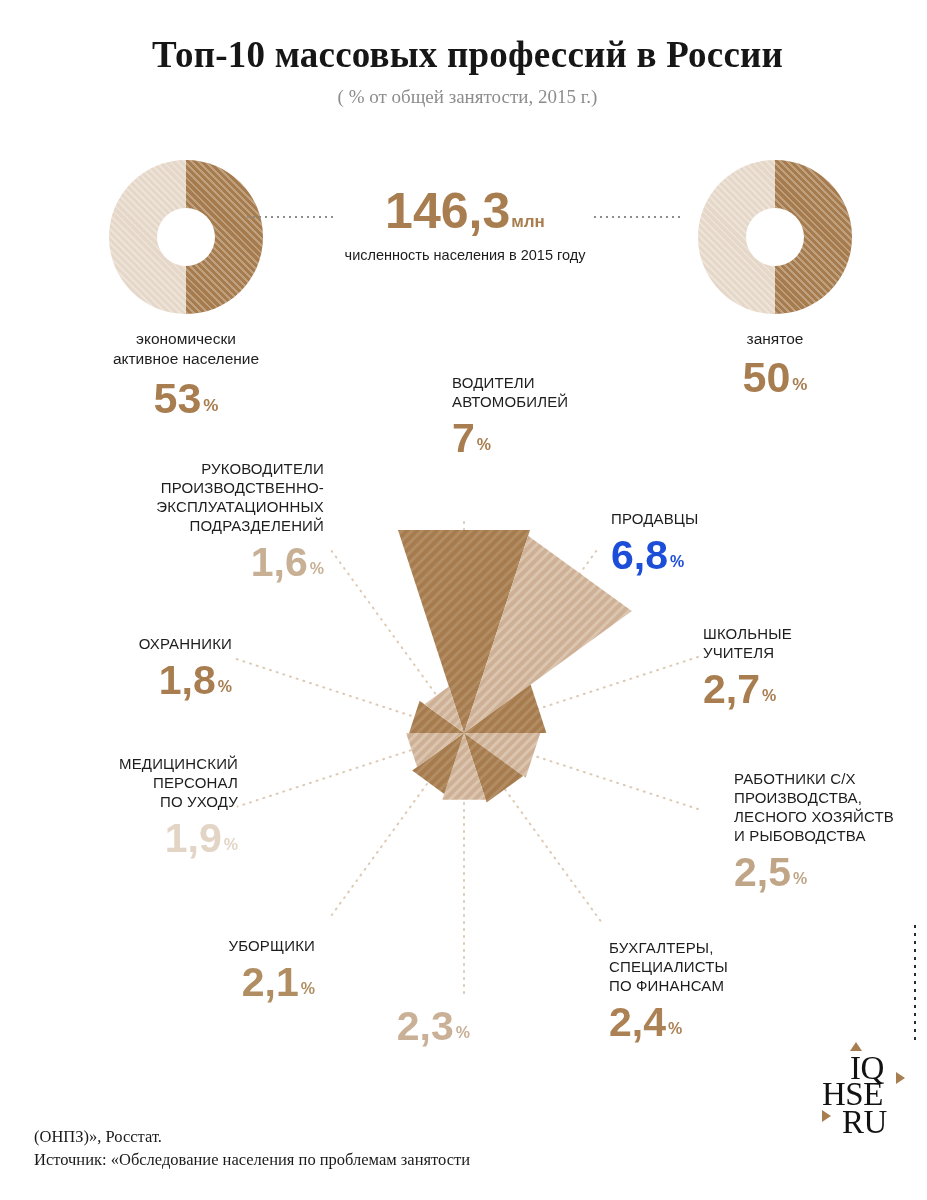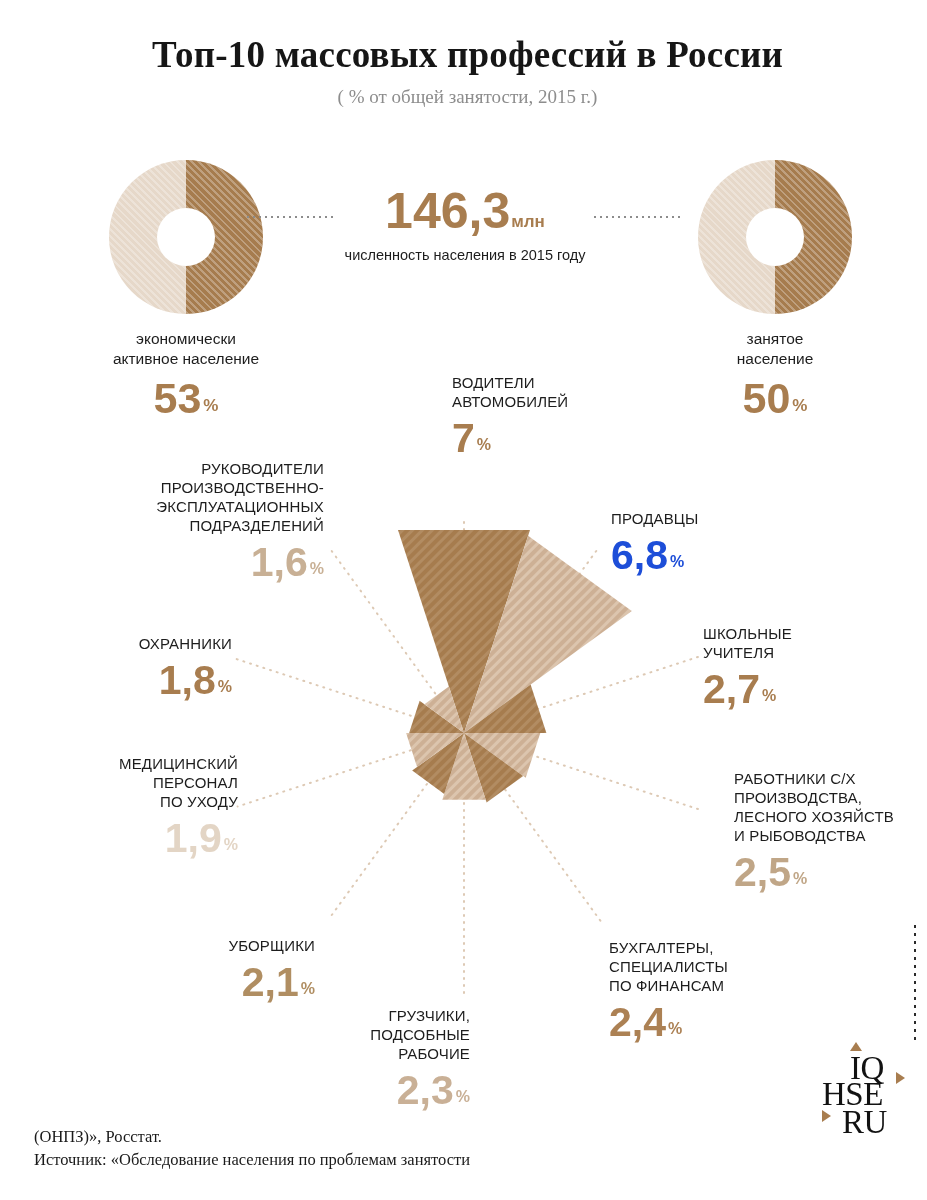--- a/index.html
+++ b/index.html
@@ -124,21 +124,20 @@
 
 <div class="donut-block" style="left:660px;top:160px;">
   <div class="donut">
     <div class="half-l"></div>
     <div class="half-r"></div>
     <div class="hatch"></div>
     <div class="hole"></div>
   </div>
   <div class="donut-cap">
     <div>занятое</div>
-    <div>население</div>
   </div>
   <div class="donut-pct">
     <span>50</span><span class="u">%</span>
   </div>
 </div>
 
 <div class="leader" style="left:247px;top:216px;width:90px;"></div>
 <div class="leader" style="left:594px;top:216px;width:90px;"></div>
 
 <div id="pop">
@@ -231,25 +230,20 @@
     <div>БУХГАЛТЕРЫ,</div>
     <div>СПЕЦИАЛИСТЫ</div>
     <div>ПО ФИНАНСАМ</div>
   </div>
   <div class="pval" style="color:#ac8154;">
     <span>2,4</span><span class="u">%</span>
   </div>
 </div>
 
 <div class="plabel al-r" style="left:275px;top:1000px;width:195px;">
-  <div class="pname">
-    <div>ГРУЗЧИКИ,</div>
-    <div>ПОДСОБНЫЕ</div>
-    <div>РАБОЧИЕ</div>
-  </div>
   <div class="pval" style="color:#c9b096;">
     <span>2,3</span><span class="u">%</span>
   </div>
 </div>
 
 <div class="plabel al-r" style="left:120px;top:930px;width:195px;">
   <div class="pname">
     <div>УБОРЩИКИ</div>
   </div>
   <div class="pval" style="color:#b08e62;">

